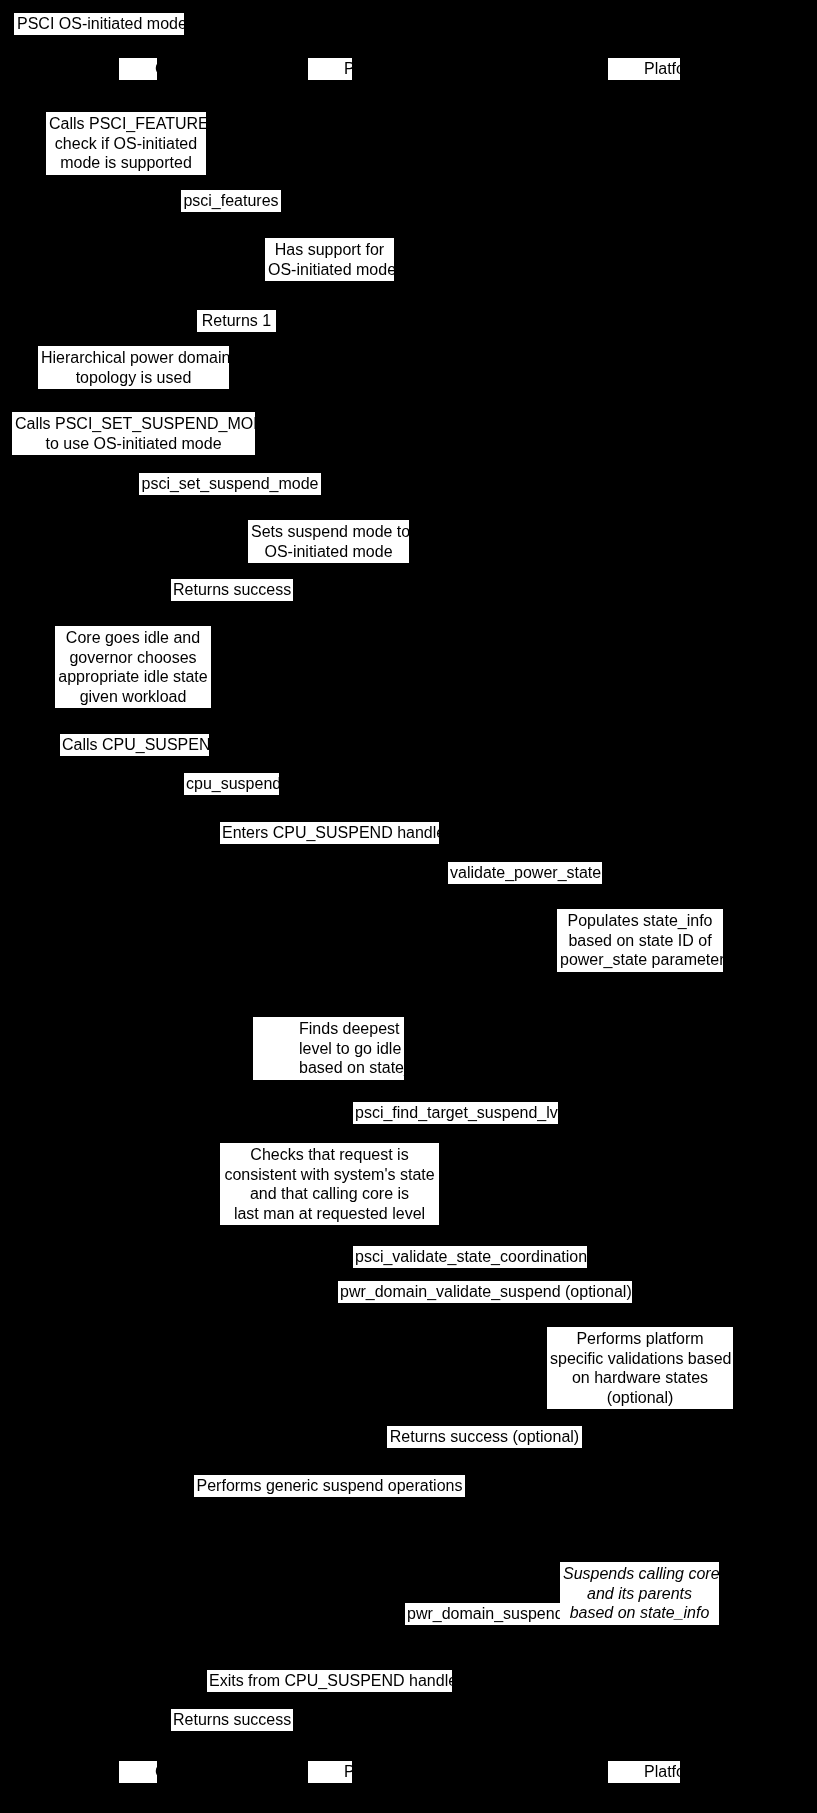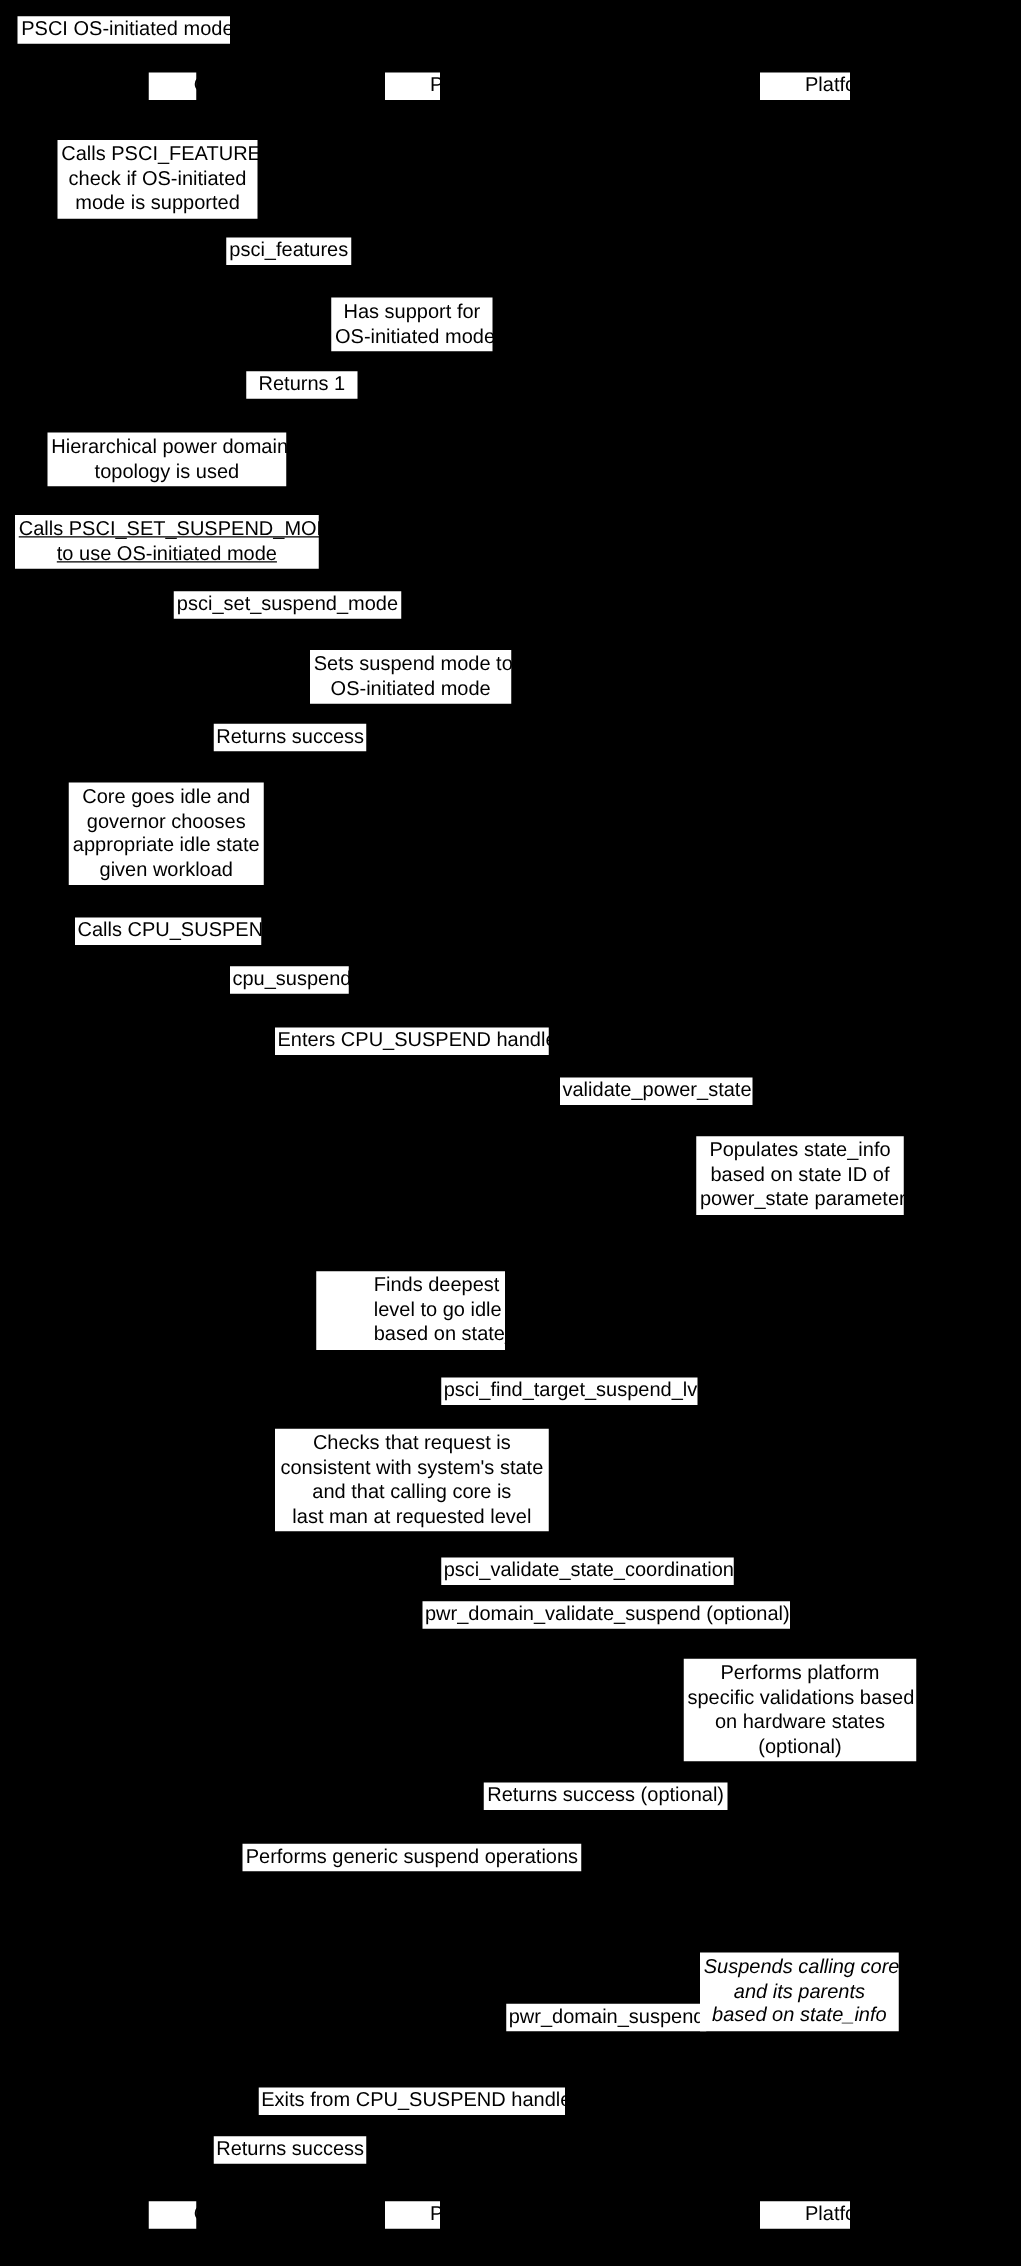--- a/index.html
+++ b/index.html
@@ -45,25 +45,25 @@
   <div class="lbl actor" style="left:119px;top:58px;width:30px;">OS</div>
   <div class="lbl actor" style="left:308px;top:58px;width:44px;">PSCI</div>
   <div class="lbl actor" style="left:608px;top:58px;width:72px;">Platform</div>
 
   <div class="lbl note" style="left:46px;top:112px;width:160px;">Calls PSCI_FEATURES to
 check if OS-initiated
 mode is supported</div>
   <div class="lbl" style="left:181px;top:190px;width:100px;">psci_features</div>
   <div class="lbl note" style="left:265px;top:238px;width:129px;">Has support for
 OS-initiated mode</div>
-  <div class="lbl" style="left:197px;top:297px;width:89px;">Returns 1</div>
+  <div class="lbl" style="left:197px;top:310px;width:79px;">Returns 1</div>
 
   <div class="lbl note" style="left:38px;top:346px;width:191px;">Hierarchical power domain
 topology is used</div>
-  <div class="lbl note" style="left:12px;top:412px;width:243px;text-decoration:underline;">Calls PSCI_SET_SUSPEND_MODE
+  <div class="lbl note" style="left:12px;top:412px;width:243px;">Calls PSCI_SET_SUSPEND_MODE
 to use OS-initiated mode</div>
   <div class="lbl" style="left:139px;top:473px;width:182px;">psci_set_suspend_mode</div>
   <div class="lbl note" style="left:248px;top:520px;width:161px;">Sets suspend mode to
 OS-initiated mode</div>
   <div class="lbl" style="left:171px;top:579px;width:122px;">Returns success</div>
 
   <div class="lbl note" style="left:55px;top:626px;width:156px;">Core goes idle and
 governor chooses
 appropriate idle state
 given workload</div>

